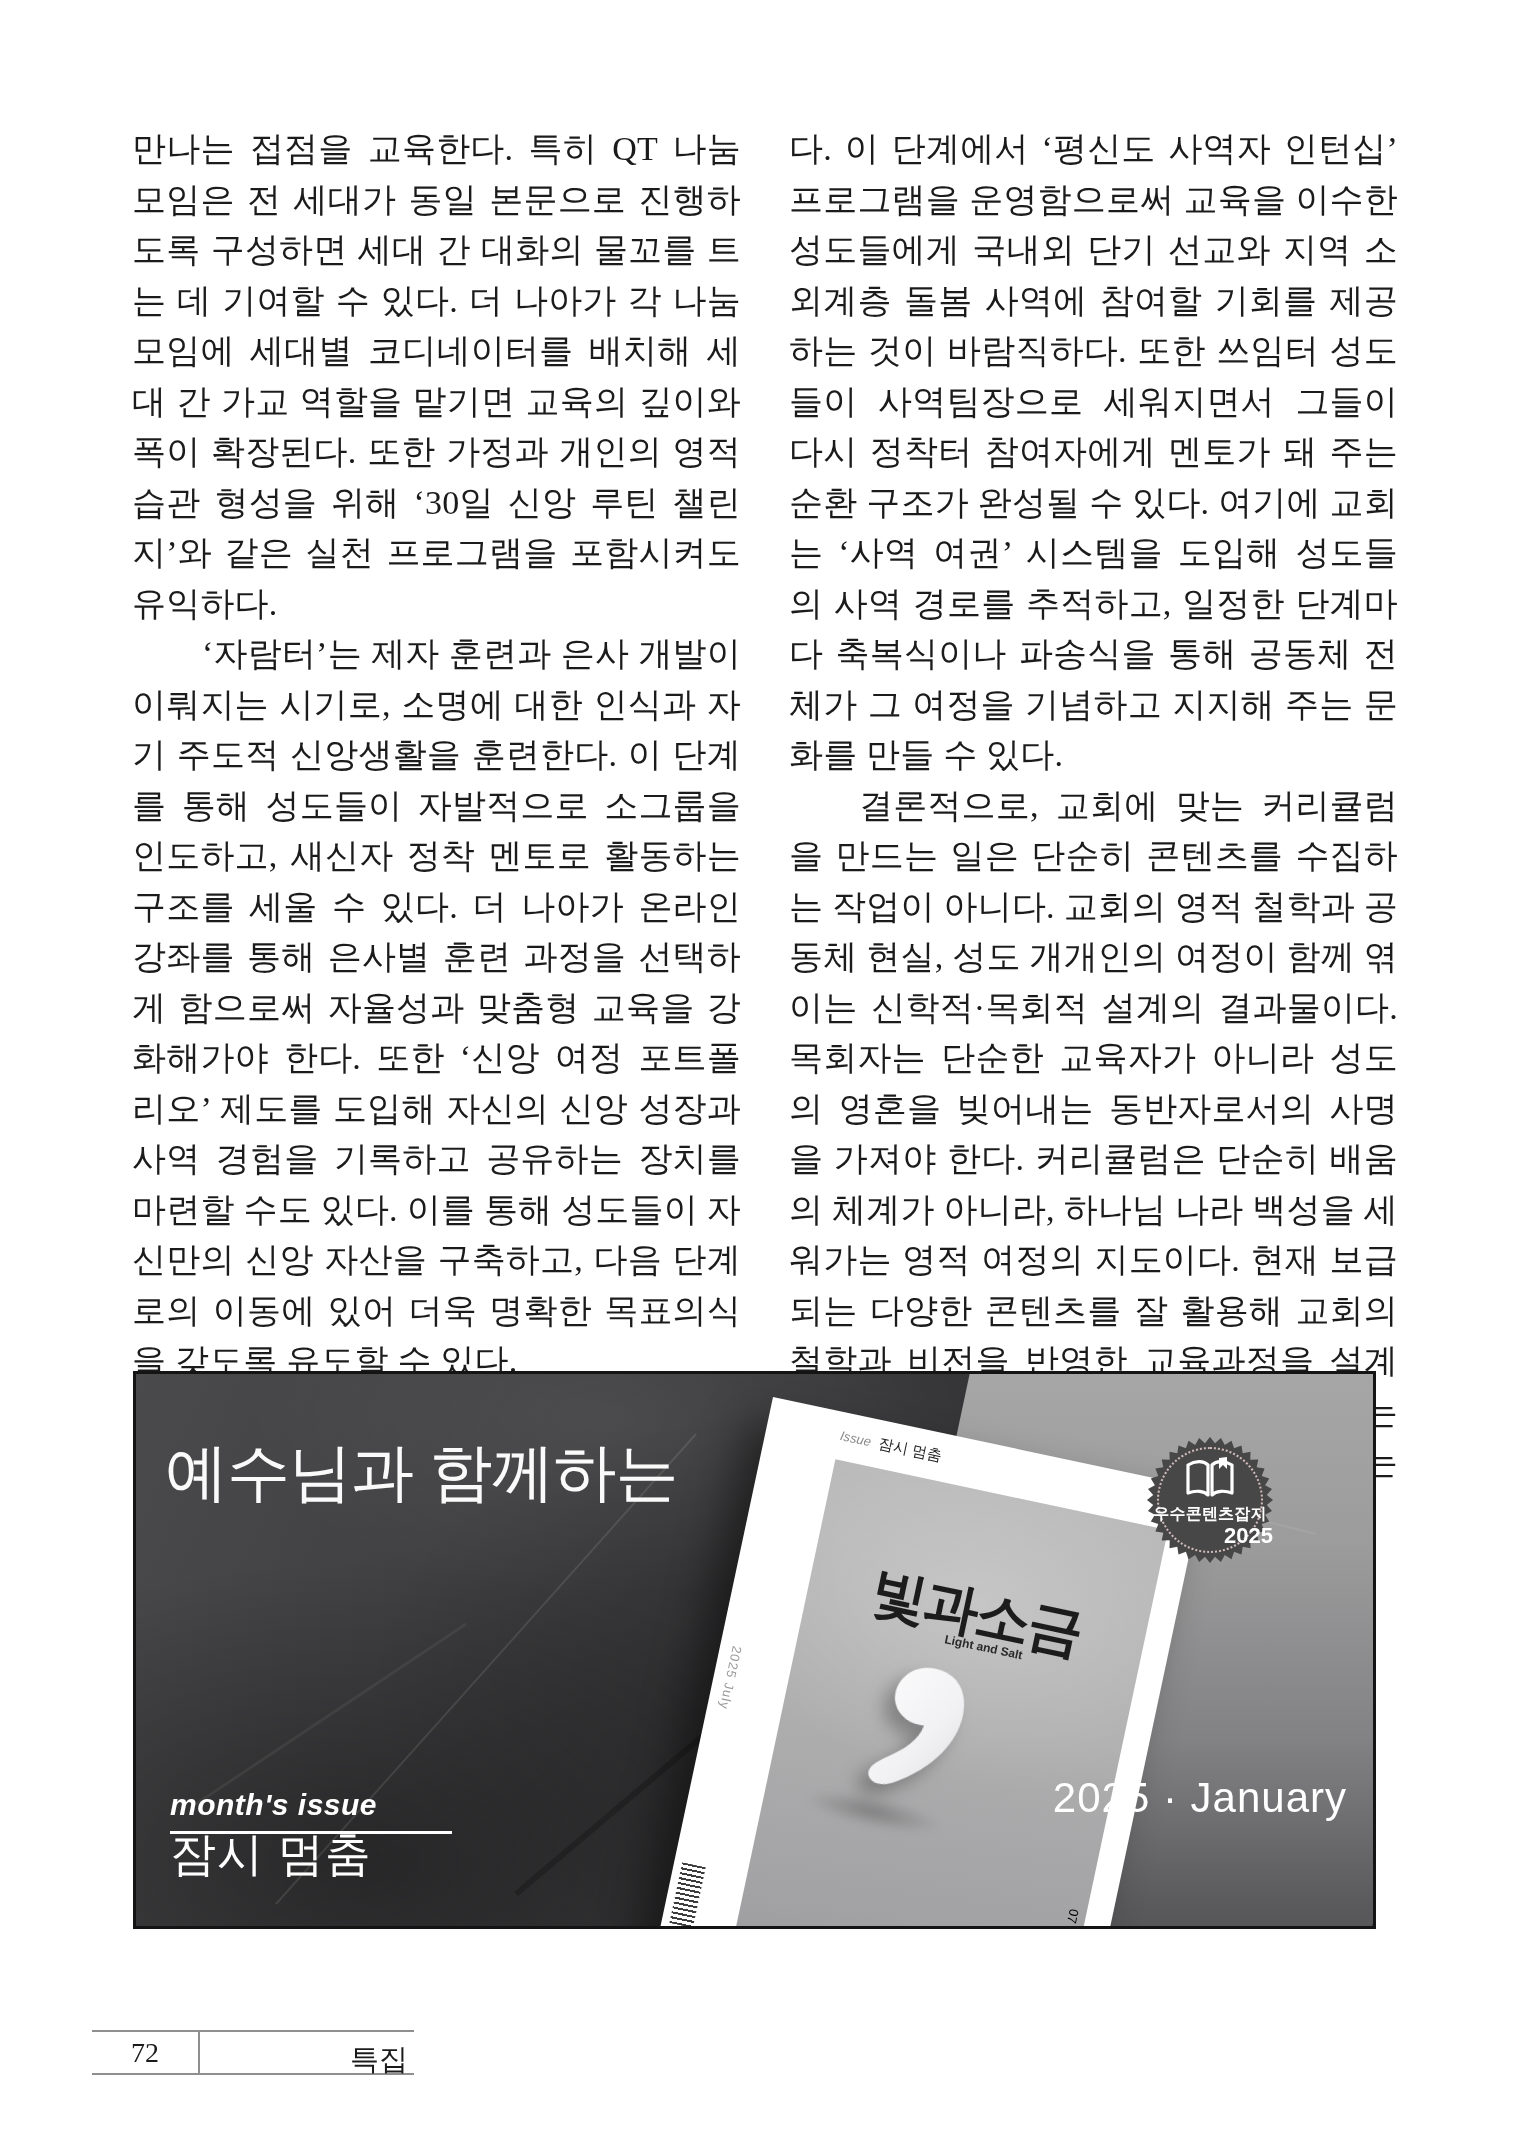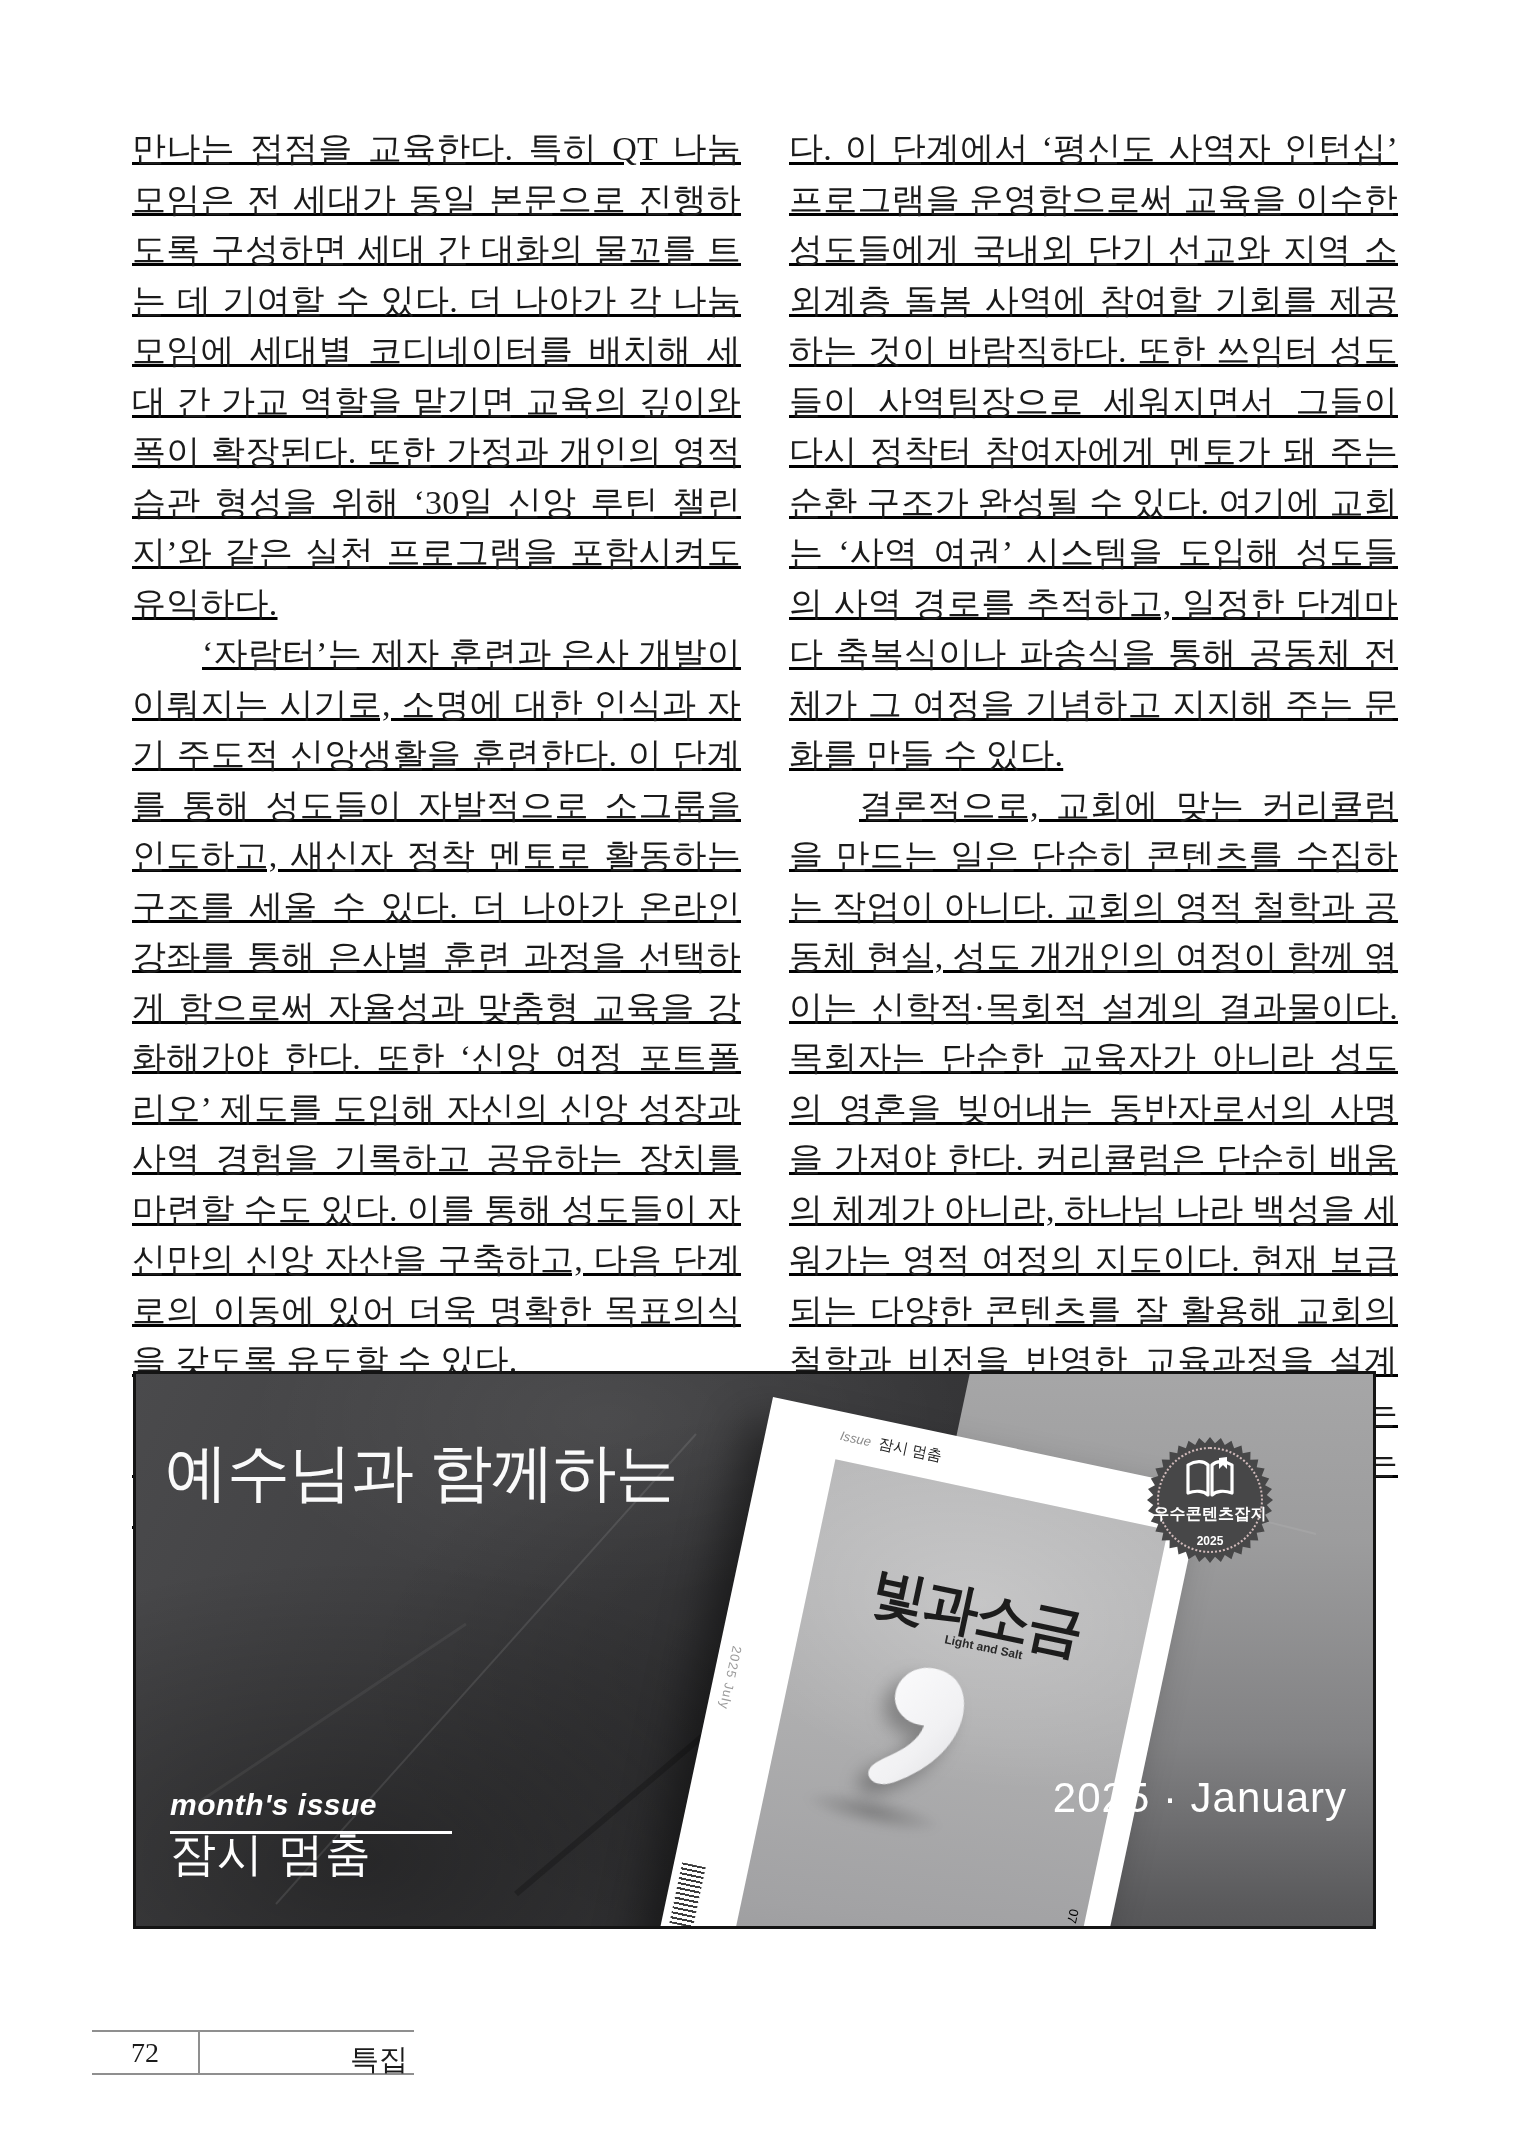--- a/index.html
+++ b/index.html
@@ -3,21 +3,21 @@
 <meta charset="utf-8">
 <style>
   html,body{margin:0;padding:0;}
   body{
     width:1528px;height:2153px;position:relative;background:#ffffff;
     font-family:"Liberation Serif", serif; overflow:hidden;
   }
   
   .text-columns{
     position:absolute;left:132px;top:124px;width:1266px;
-    display:flex;gap:48px;text-decoration:underline;
+    display:flex;gap:48px;
   }
   .col{width:610px;}
   .col p{
     margin:0;font-size:34px;line-height:50.5px;color:#1b1b1b;
     text-align:justify;letter-spacing:0.2px;word-break:break-all;
   }
   .col p.indent{text-indent:70px;}
   .fish{display:inline-block;vertical-align:-2px;margin-left:8px;}
   
   .banner{
@@ -111,22 +111,22 @@
   .badge svg.seal{position:absolute;left:0;top:0;}
   .badge-ring{position:absolute;left:10px;top:10px;right:10px;bottom:10px;
     border:2px dotted rgba(255,226,226,0.75);border-radius:50%;}
   .badge-book{position:absolute;left:36px;top:20px;}
   .badge-label{
     position:absolute;left:0;top:67px;width:100%;text-align:center;
     font-family:"Liberation Sans", sans-serif;font-size:16px;font-weight:700;color:#fff;
     letter-spacing:0.2px;
   }
   .badge-year{
-    position:absolute;left:0;top:97px;width:100%;text-align:center;
-    font-family:"Liberation Sans", sans-serif;font-size:12px;font-weight:700;color:#fff;
+    position:absolute;left:0;top:86px;width:100%;text-align:right;
+    font-family:"Liberation Sans", sans-serif;font-size:22px;font-weight:700;color:#fff;
   }
   
   .footer-rule{position:absolute;background:#8f8f8f;}
   .fr-top{left:92px;top:2030px;width:322px;height:2px;}
   .fr-bottom{left:92px;top:2073px;width:322px;height:2px;}
   .fr-div{left:198px;top:2030px;width:2px;height:45px;}
   .footer-page{
     position:absolute;left:92px;top:2037px;width:106px;text-align:center;
     font-size:28px;color:#1b1b1b;
   }

